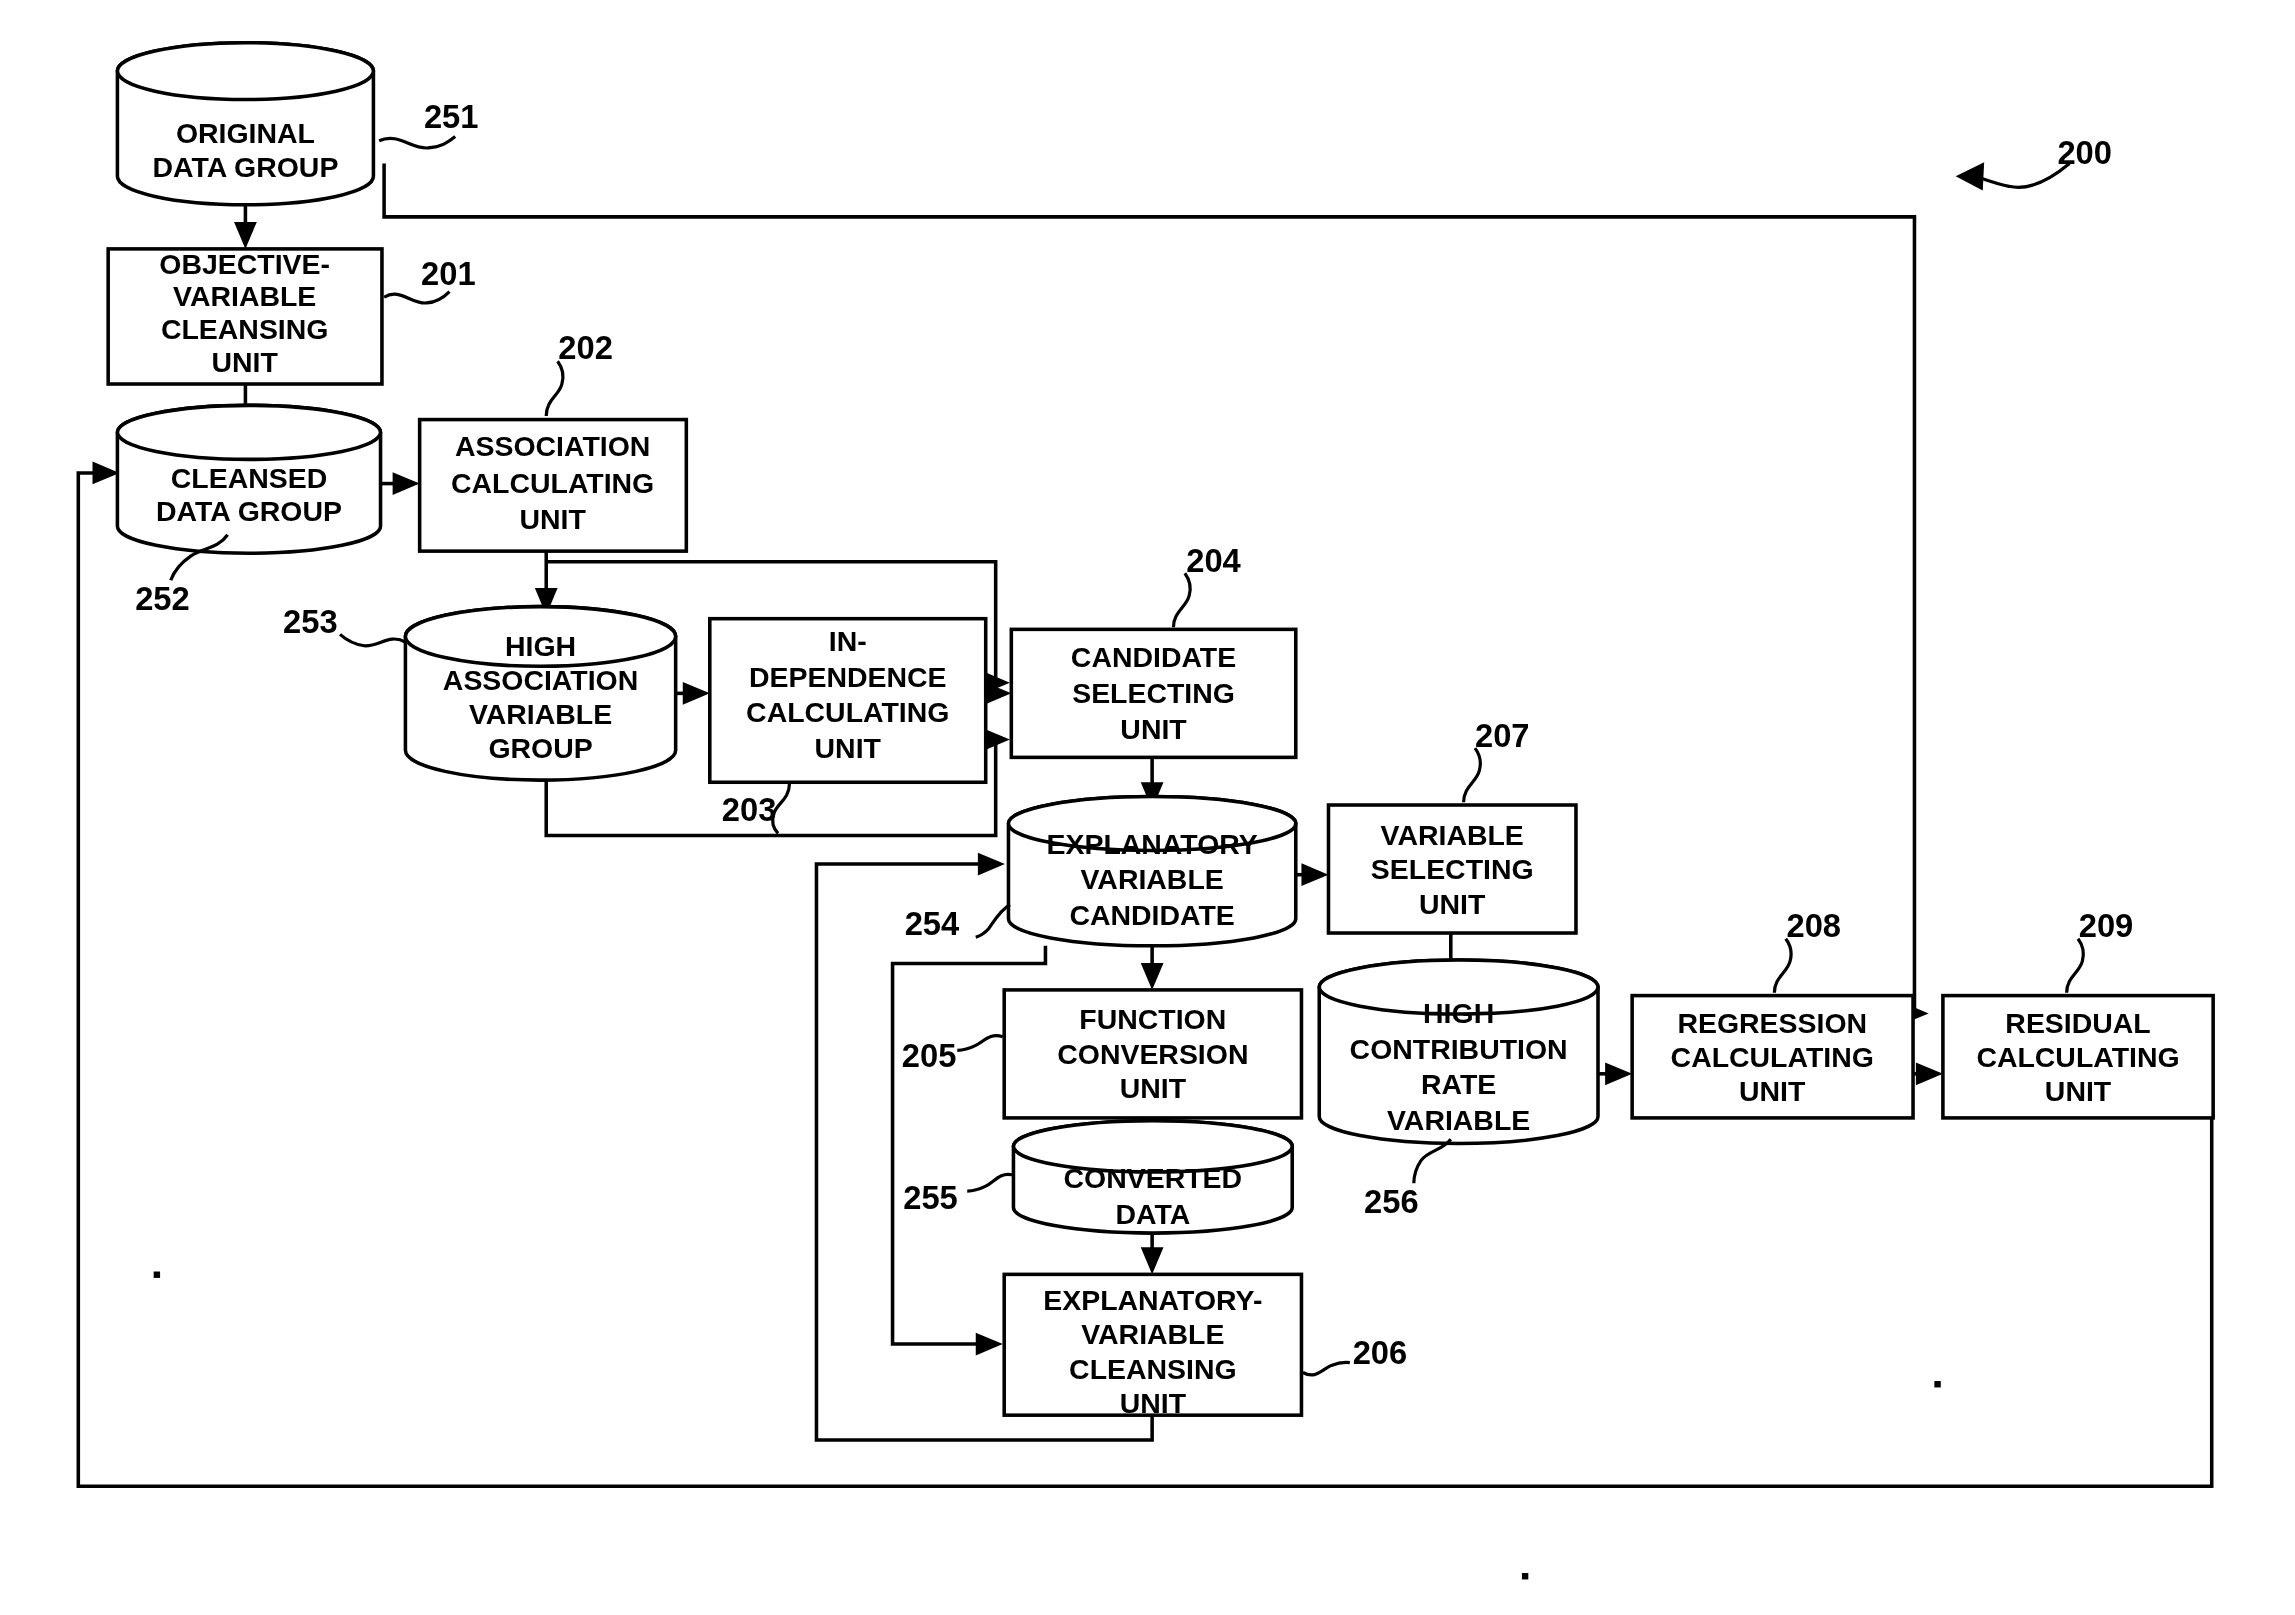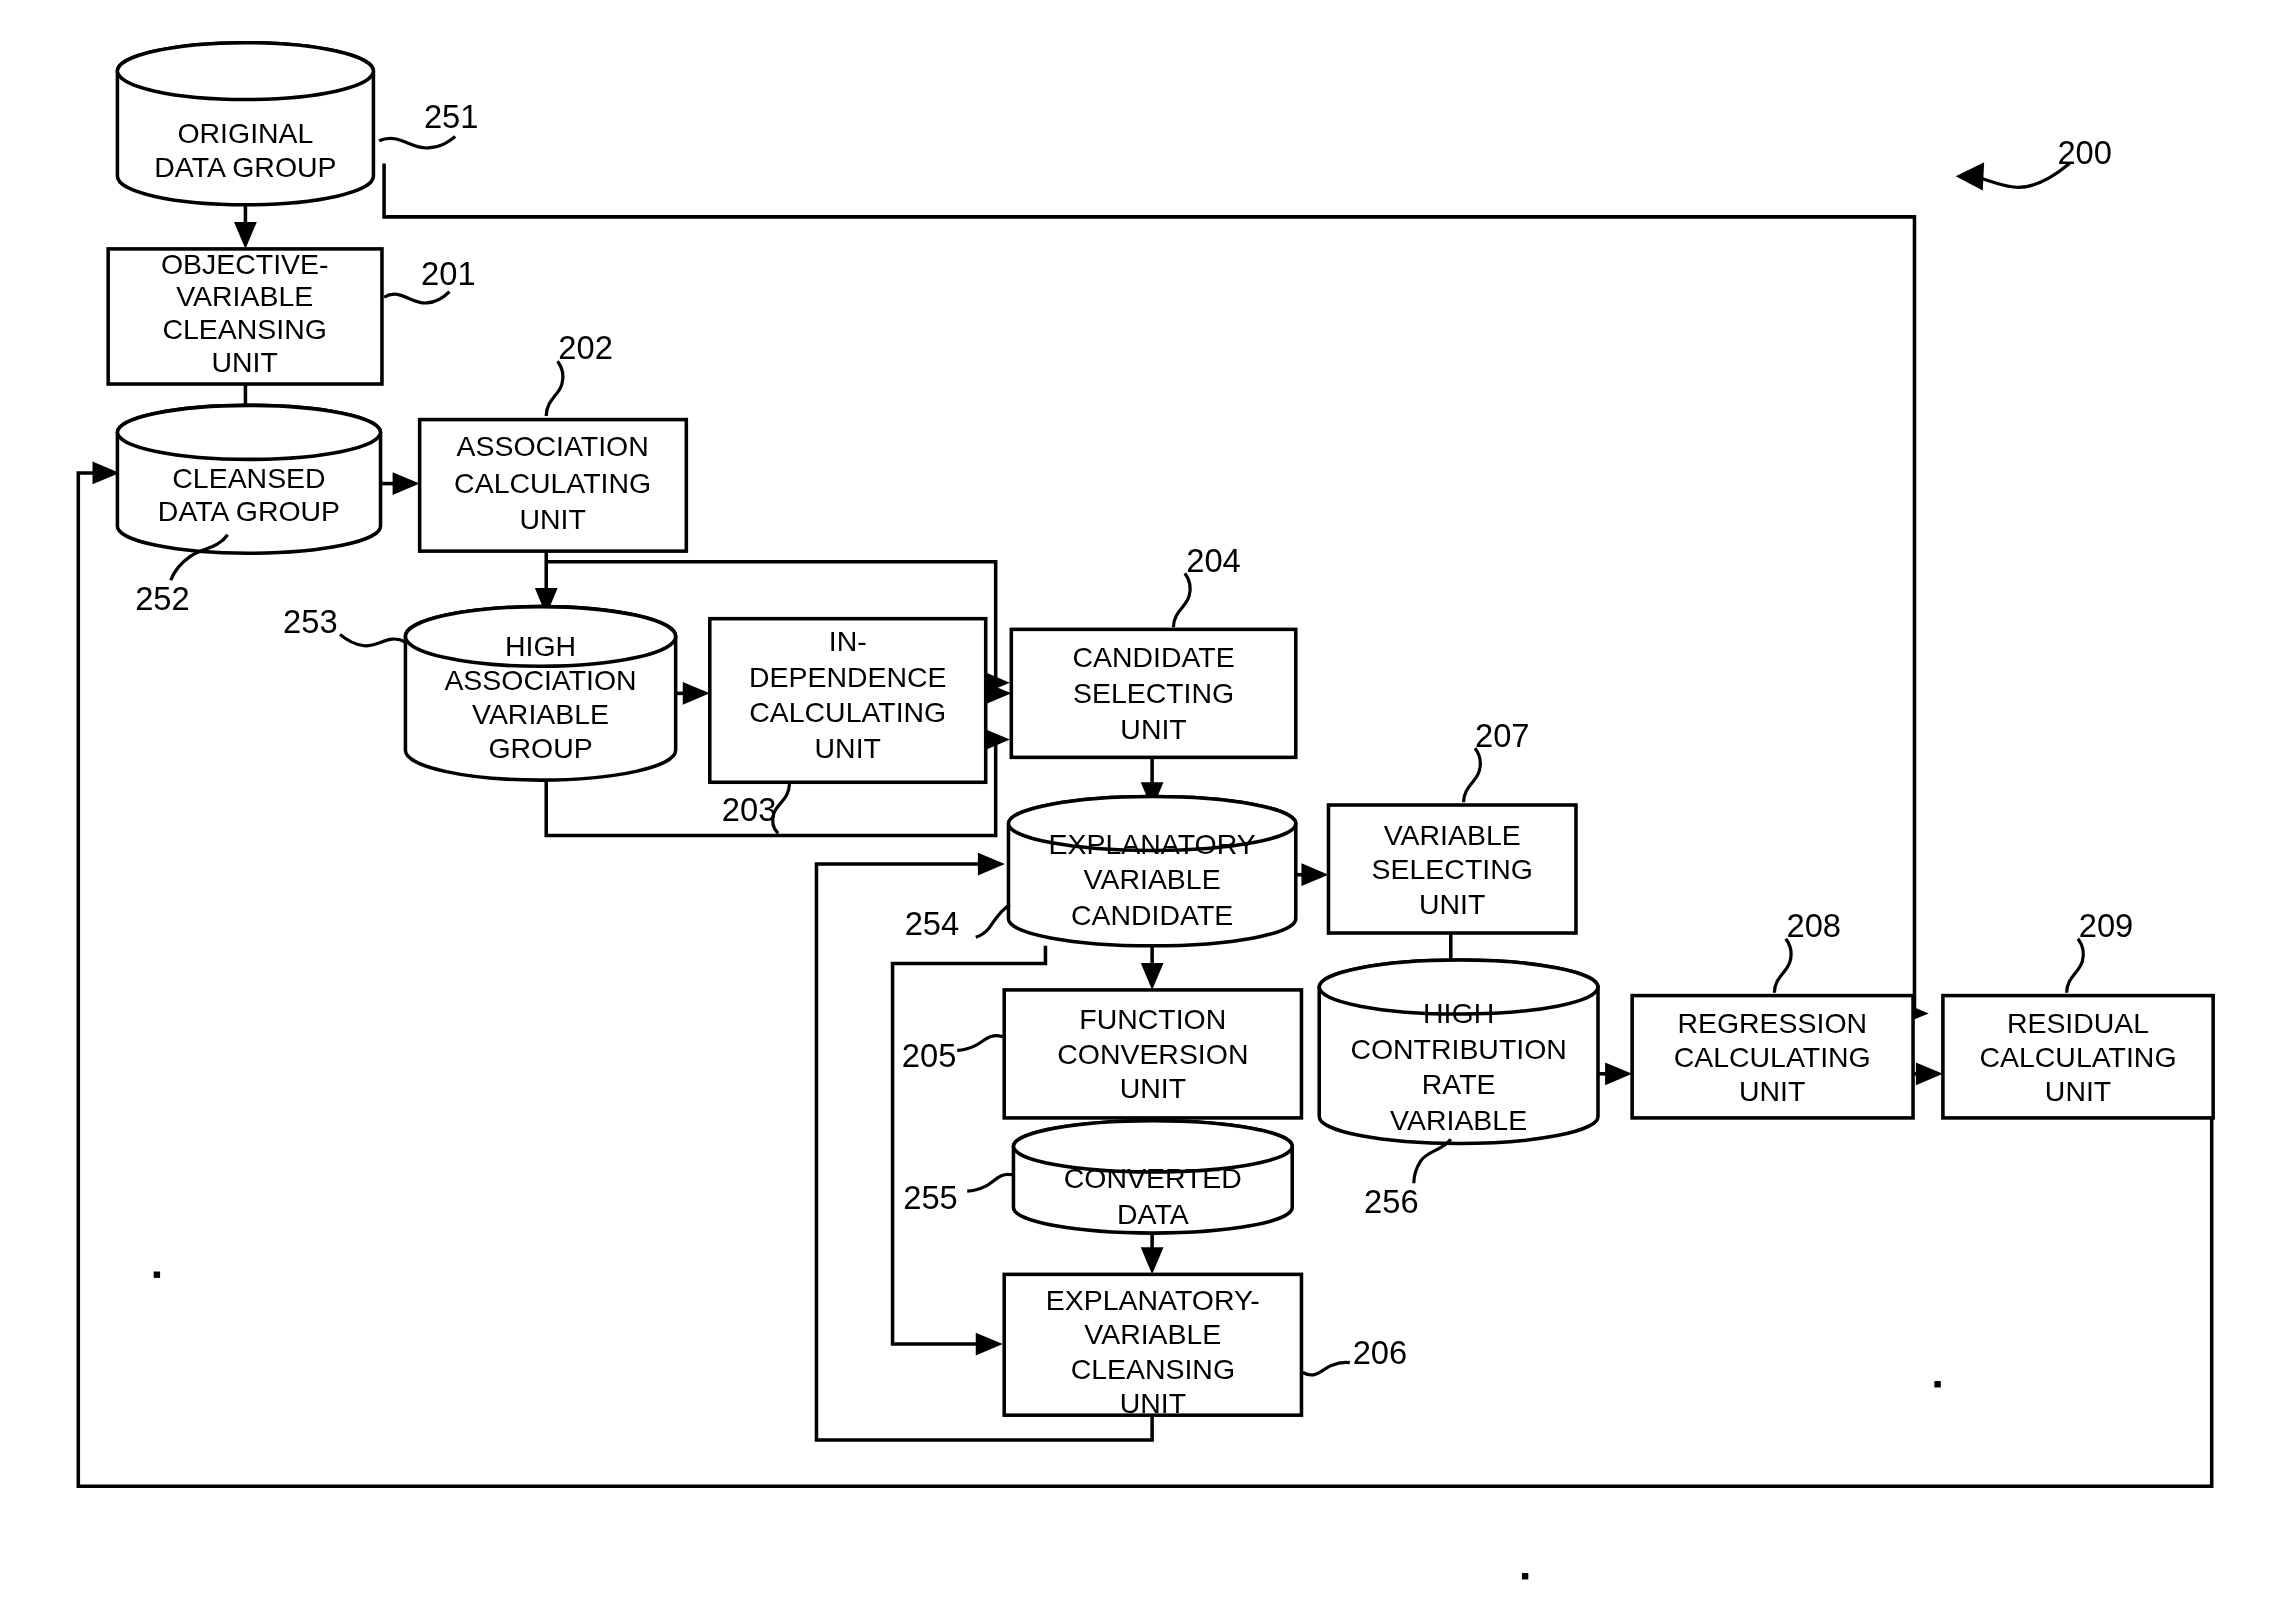--- a/index.html
+++ b/index.html
@@ -9,20 +9,21 @@
   }
   body {
     font-family: "Liberation Sans", sans-serif;
   }
   #stage {
     position: relative;
     width: 2295px;
     height: 1615px;
     background: #ffffff;
     overflow: hidden;
+    font-weight: bold;
   }
   svg.diagram {
     position: absolute;
     inset: 0;
     width: 2295px;
     height: 1615px;
   }
   .node-text {
     font-family: "Liberation Sans", sans-serif;
     font-size: 40px;

